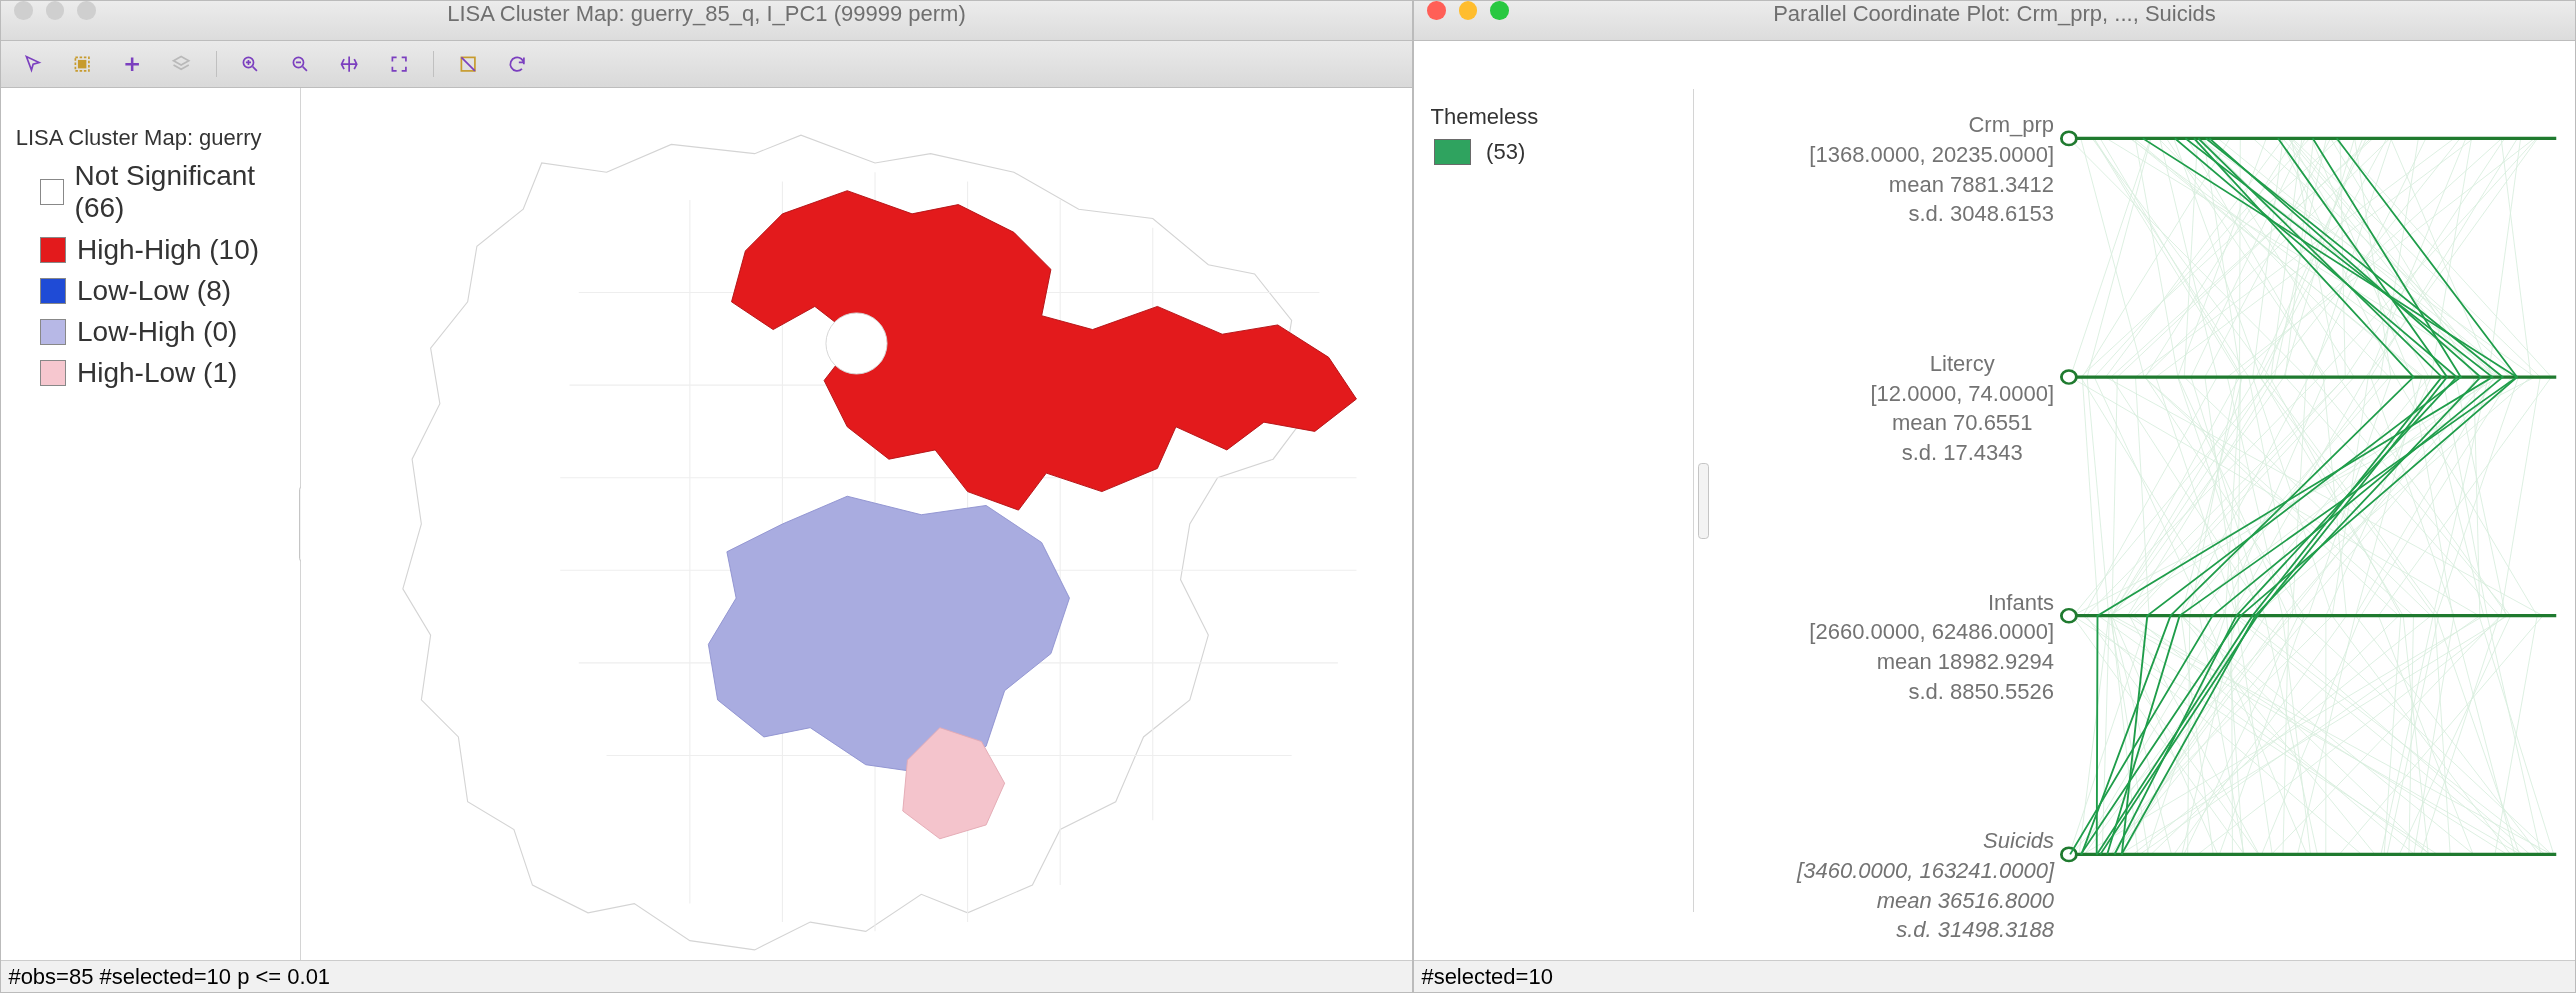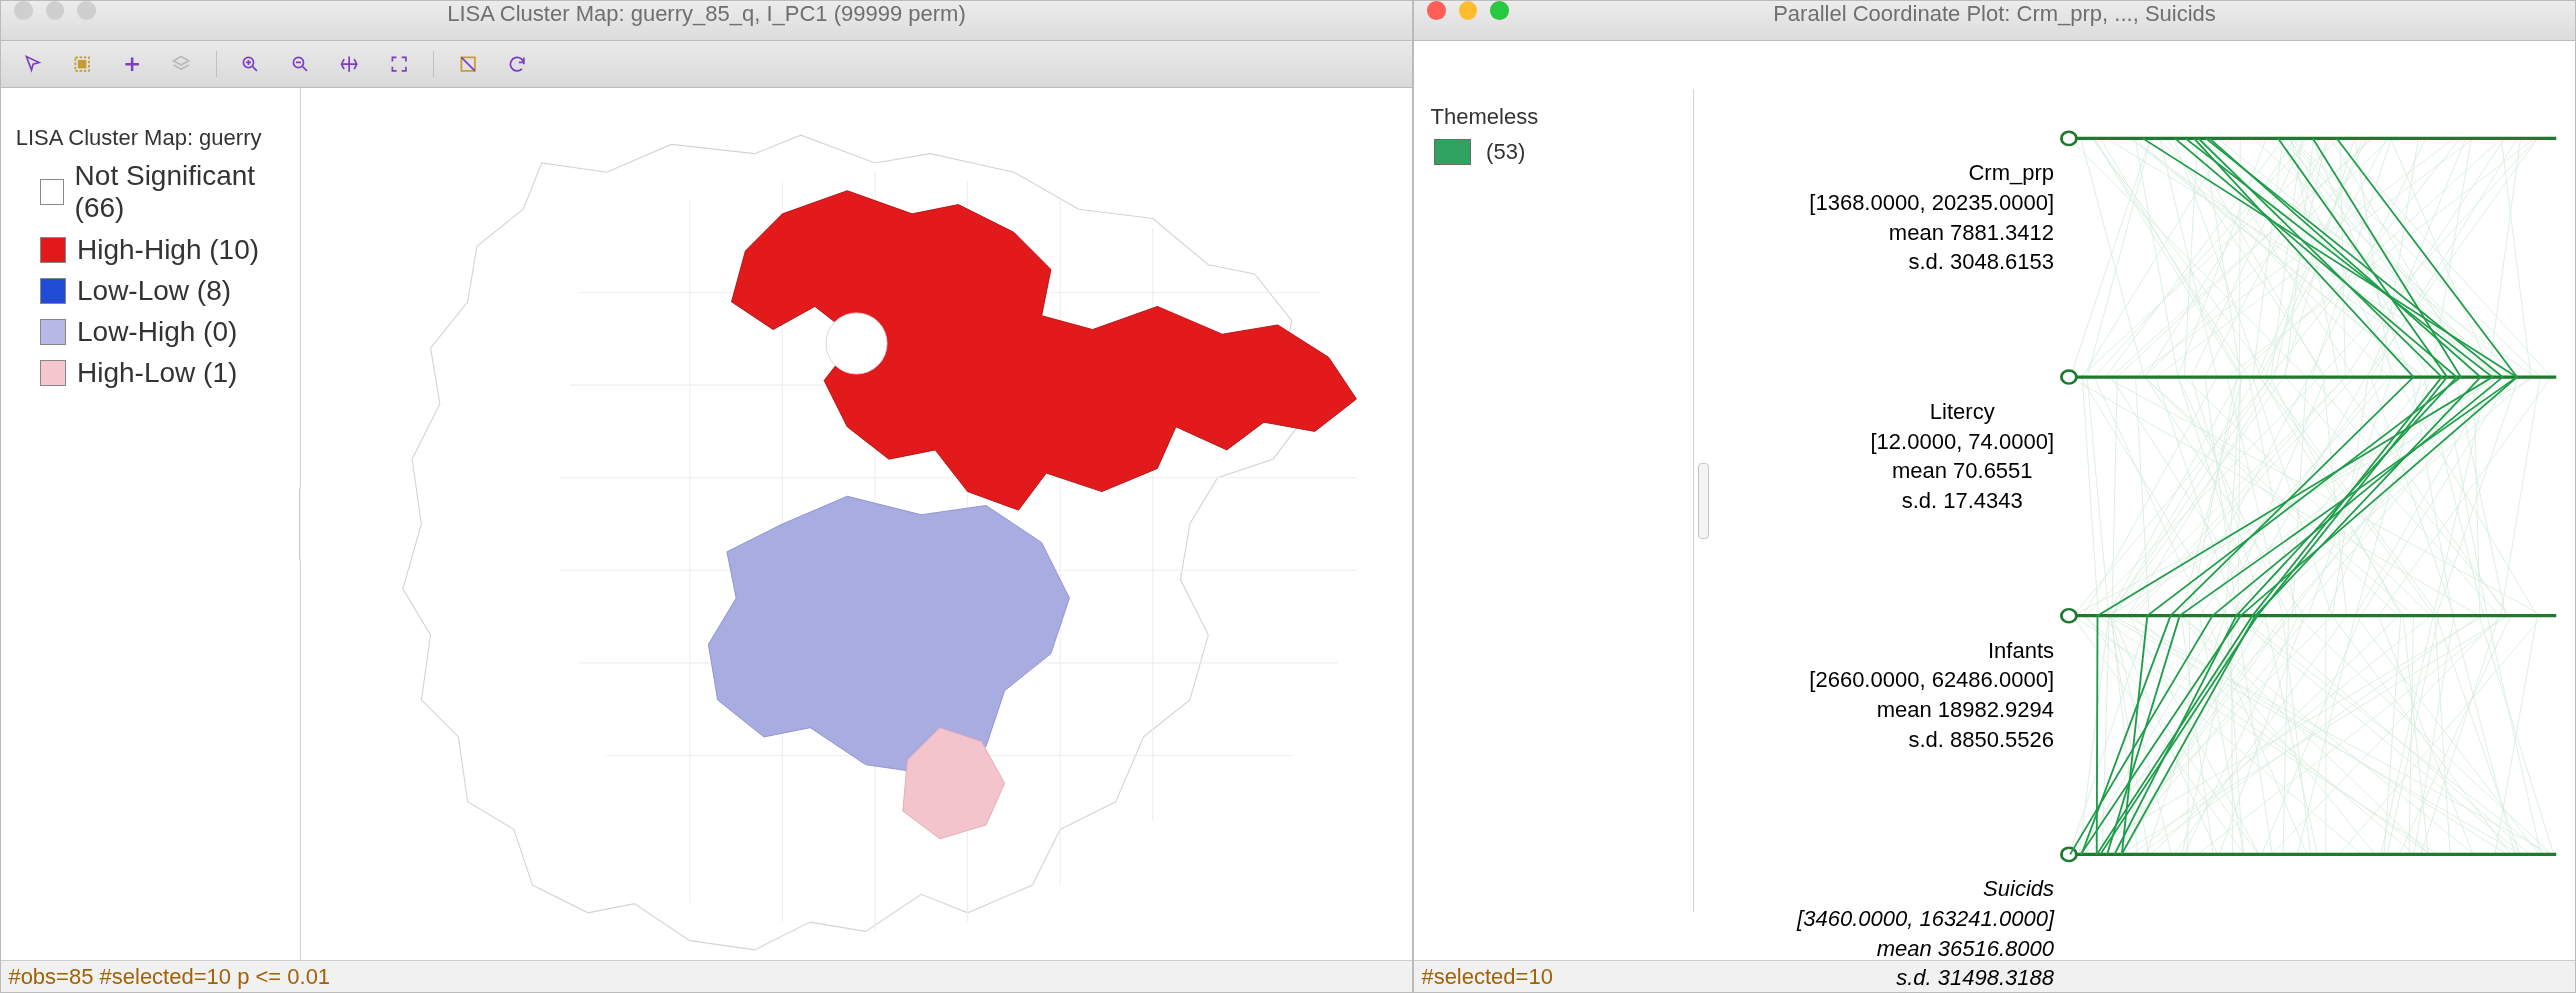--- a/index.html
+++ b/index.html
@@ -21,30 +21,30 @@
   .tbtn{width:31px;height:31px;display:flex;align-items:center;justify-content:center;color:#7b3fbf;cursor:pointer;}
   .tsep{width:0.9px;height:26px;background:#c0c0c0;}
   
   .body-left{flex:1;display:flex;position:relative;}
   .legend-pane{width:300px;border-right:0.9px solid #d4d4d4;background:#fff;padding:9.2px 11px;box-sizing:border-box;}
   .legend-title{font-size:22px;margin:28px 0 9.2px 3.7px;white-space:nowrap;overflow:hidden;}
   .legend-item{display:flex;align-items:center;gap:11px;margin:9.2px 0 9.2px 28px;font-size:28px;}
   .swatch{width:24px;height:24px;border:0.9px solid #888;}
   .map-canvas{flex:1;background:#fff;position:relative;}
   .map-canvas svg{position:absolute;inset:0;width:100%;height:100%;}
-  .statusbar{height:31px;background:#f1f1f1;border-top:0.9px solid #ccc;font-size:22px;display:flex;align-items:center;padding:0 7.4px;color:#a16207;}
+  .statusbar{height:31px;background:#f1f1f1;border-top:0.9px solid #ccc;font-size:22px;display:flex;align-items:center;padding:0 7.4px;color:#000000;}
   
   .body-right{flex:1;display:flex;position:relative;background:#fff;}
   .theme-pane{width:280px;border-right:0.9px solid #d4d4d4;background:#fff;padding:14.8px 16.6px;box-sizing:border-box;}
   .theme-title{font-size:22px;margin-bottom:9.2px;}
   .theme-item{display:flex;align-items:center;gap:14.8px;font-size:22px;margin-left:3.7px;}
   .theme-sw{width:35px;height:24px;border:0.9px solid #6a6a6a;background:#2fa35f;}
   .pcp-area{flex:1;position:relative;}
   .pcp-area svg{position:absolute;inset:0;width:100%;height:100%;}
-  .axis-label-block{position:absolute;right:calc(100% - 360px);text-align:right;font-size:22px;line-height:1.35;color:#000000;margin-top:48px;}
+  .axis-label-block{position:absolute;right:calc(100% - 360px);text-align:right;font-size:22px;line-height:1.35;color:#737373;}
   .axis-label-block .name{display:block;}
   .handle{position:absolute;top:50%;transform:translateY(-50%);width:9.2px;height:74px;background:#f3f3f3;border:0.9px solid #c5c5c5;border-radius:3.7px;}
 </style>
 </head>
 <body>
 
 <div class="workspace">
 
   <div class="window win-left">
     <div class="titlebar">

